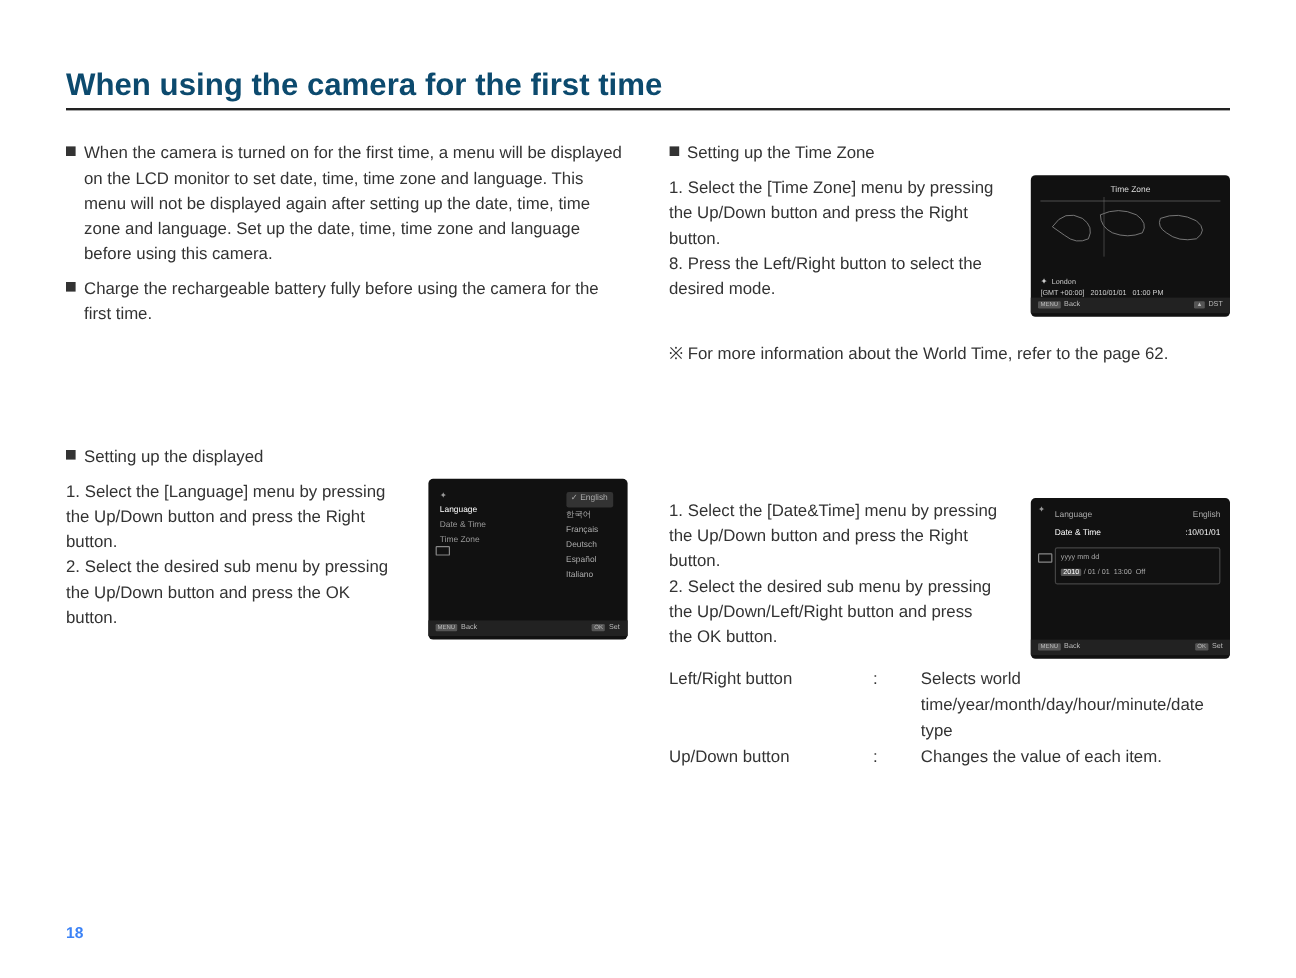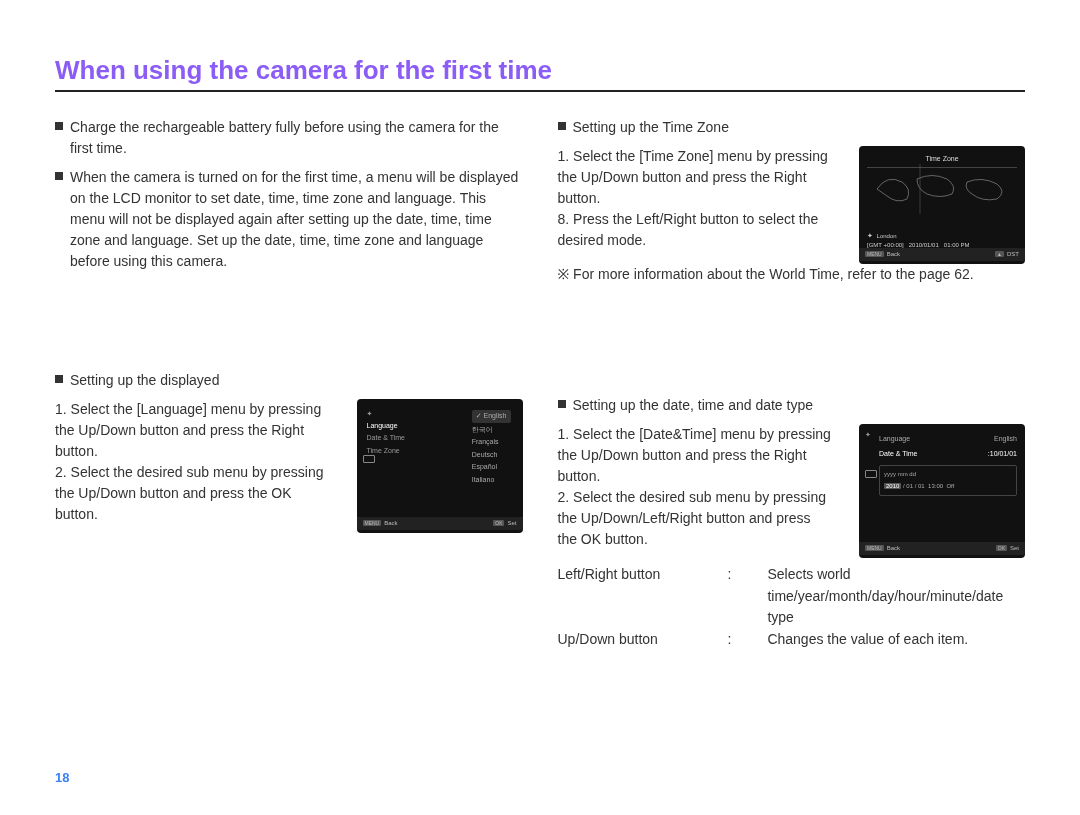--- a/index.html
+++ b/index.html
@@ -16,21 +16,21 @@
     padding: 55px 55px 30px 55px;
     box-sizing: border-box;
     width: 100%;
     height: 100%;
     position: relative;
   }
   h1.title {
     font-size: 26px;
     font-weight: bold;
     margin: 0 0 4px 0;
-    color: #8b5cf6;
+    color: #0c4a6e;
   }
   .title-underline {
     border-bottom: 2px solid #222;
     margin-bottom: 25px;
   }
   .two-col {
     display: flex;
     gap: 35px;
   }
   .col {
@@ -174,20 +174,21 @@
     border-radius: 2px;
   }
   .dt-format-line1 { margin-bottom: 3px; }
   .dt-highlight {
     background: #555;
     color: #fff;
     padding: 0 2px;
     border-radius: 1px;
   }
   .footnote {
+    margin-top: 20px;
     font-size: 14px;
     line-height: 1.5;
   }
   .note-list {
     margin-top: 6px;
     font-size: 14px;
     line-height: 1.55;
   }
   .note-list .row {
     display: flex;
@@ -215,25 +216,25 @@
 
 <div class="page">
   <h1 class="title">When using the camera for the first time</h1>
   <div class="title-underline"></div>
 
   <div class="two-col">
 
     <div class="col">
       <div class="bp">
         <span class="square"></span>
-        <span>Charge the rechargeable battery fully before using the camera for the first time.</span>
+        <span>When the camera is turned on for the first time, a menu will be displayed on the LCD monitor to set date, time, time zone and language. This menu will not be displayed again after setting up the date, time, time zone and language. Set up the date, time, time zone and language before using this camera.</span>
       </div>
       <div class="bp">
         <span class="square"></span>
-        <span>When the camera is turned on for the first time, a menu will be displayed on the LCD monitor to set date, time, time zone and language. This menu will not be displayed again after setting up the date, time, time zone and language. Set up the date, time, time zone and language before using this camera.</span>
+        <span>Charge the rechargeable battery fully before using the camera for the first time.</span>
       </div>
 
       <div class="spacer-lg"></div>
 
       <div class="bp">
         <span class="square"></span>
         <span>Setting up the displayed</span>
       </div>
 
       <div class="section-row">
@@ -296,24 +297,20 @@
             <span><span class="btn">MENU</span><span>Back</span></span>
             <span><span class="btn">▲</span><span>DST</span></span>
           </div>
         </div>
       </div>
 
       <div class="footnote">※ For more information about the World Time, refer to the page 62.</div>
 
       <div style="height:110px"></div>
 
-      <div class="bp">
-        <span class="square"></span>
-        <span>Setting up the date, time and date type</span>
-      </div>
 
       <div class="section-row">
         <div class="section-text">
           <div>1. Select the [Date&amp;Time] menu by pressing the Up/Down button and press the Right button.</div>
           <div>2. Select the desired sub menu by pressing the Up/Down/Left/Right button and press the OK button.</div>
         </div>
         <div class="screenshot screenshot-dt">
           <span style="position:absolute;left:6px;top:6px;font-size:7px;color:#999;">✦</span>
           <div style="margin-left:12px;">
             <div class="dt-row">

